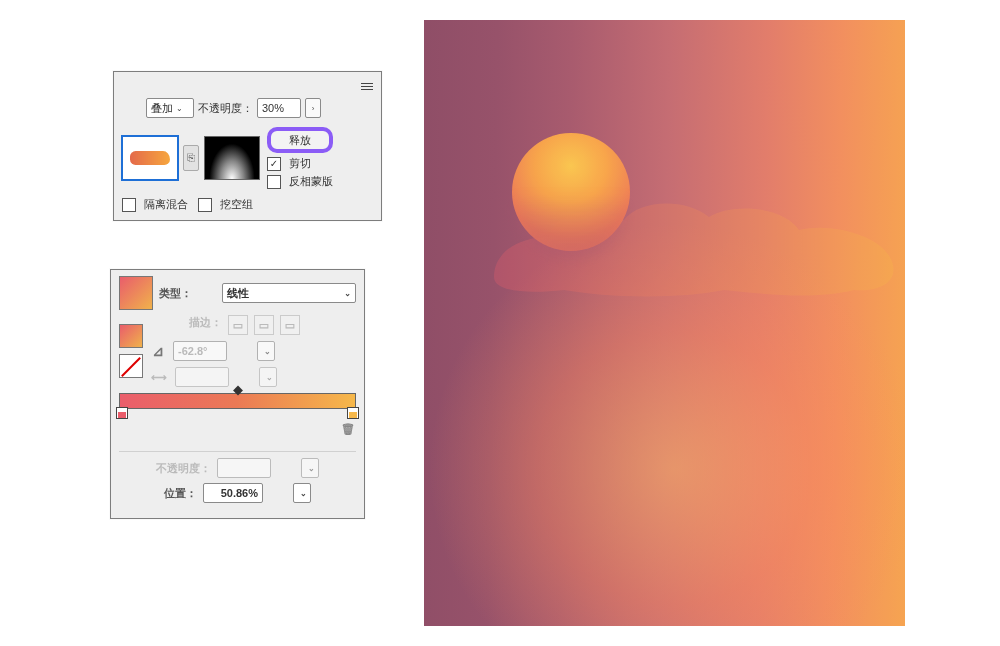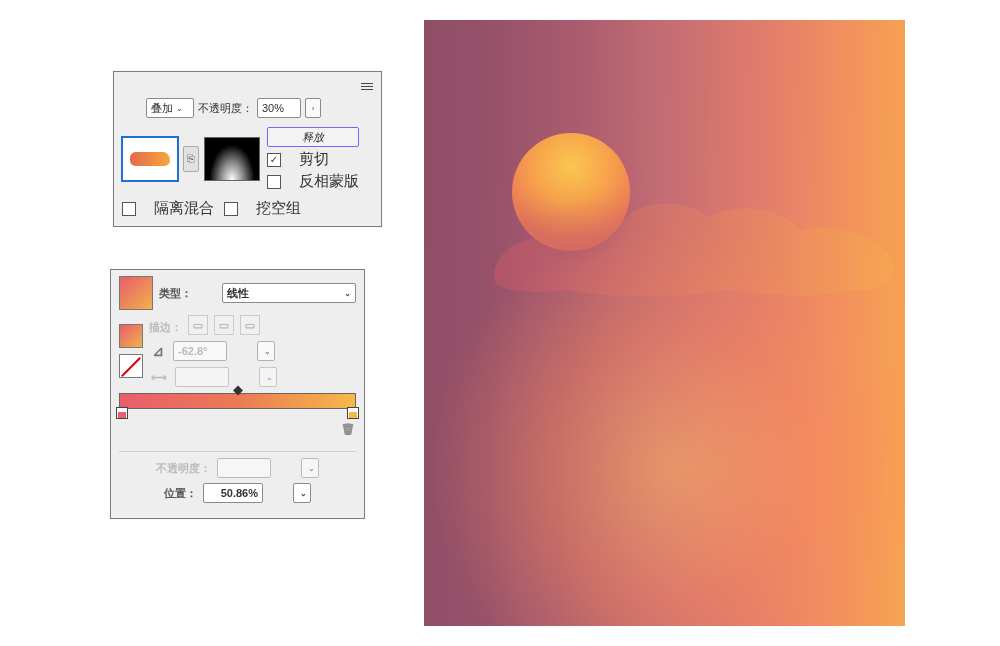--- a/index.html
+++ b/index.html
@@ -117,25 +117,25 @@
     width:14px;height:24px;background:#e2e2e2;border:1px solid #aaa;border-radius:2px;
     display:flex;align-items:center;justify-content:center;font-size:10px;color:#555;
   }
   .thumb.mask{
     background: radial-gradient(ellipse 60% 120% at 50% 100%, #fff 0%, #888 35%, #000 70%);
   }
   .side-controls{
     display:flex;flex-direction:column;gap:3px; margin-left:2px;
   }
   .btn {
-    background:#f3f3f3;border:1px solid #8b5cf6;border-radius:2px;
+    background:#f3f3f3;border:4px solid #8b5cf6;border-radius:10px;
     height:18px;padding:0 6px;display:flex;align-items:center;justify-content:center;
-    font-size:11px;color:#333;min-width:44px;font-style:italic;
-  }
-  .checkrow{display:flex;align-items:center;gap:18px;font-size:15px;color:#333;}
+    font-size:11px;color:#333;min-width:44px;
+  }
+  .checkrow{display:flex;align-items:center;gap:8px;font-size:11px;color:#333;}
   .checkbox{
     width:12px;height:12px;border:1px solid #555;background:#fff;display:inline-flex;align-items:center;justify-content:center;
     font-size:10px;color:#333;
   }
   .checkbox.checked::after{content:"✓";line-height:1;}
 
   .opts-row{padding:2px 8px 8px 8px;display:flex;gap:10px;flex-wrap:wrap;}
 
   
   #grad-panel{
@@ -327,21 +327,21 @@
         <span class="chev" style="margin-left:auto;">⌄</span>
       </div>
     </div>
 
     <div class="grad-row disabled">
       <div style="display:flex;flex-direction:column;gap:2px;">
         <div class="swatch-small"></div>
         <div class="swatch-none"></div>
       </div>
       <div style="display:flex;flex-direction:column;gap:6px;flex:1;">
-        <div style="display:flex;align-items:flex-end;gap:6px;">
+        <div style="display:flex;align-items:flex-start;gap:6px;margin-left:40px;">
           <span class="lbl">描边：</span>
           <div class="tiny-btn disabled">▭</div>
           <div class="tiny-btn disabled">▭</div>
           <div class="tiny-btn disabled">▭</div>
         </div>
         <div style="display:flex;align-items:center;gap:6px;">
           <span class="angle-icon">⊿</span>
           <div class="input-box" style="min-width:44px;">
             <span>-62.8°</span>
           </div>

